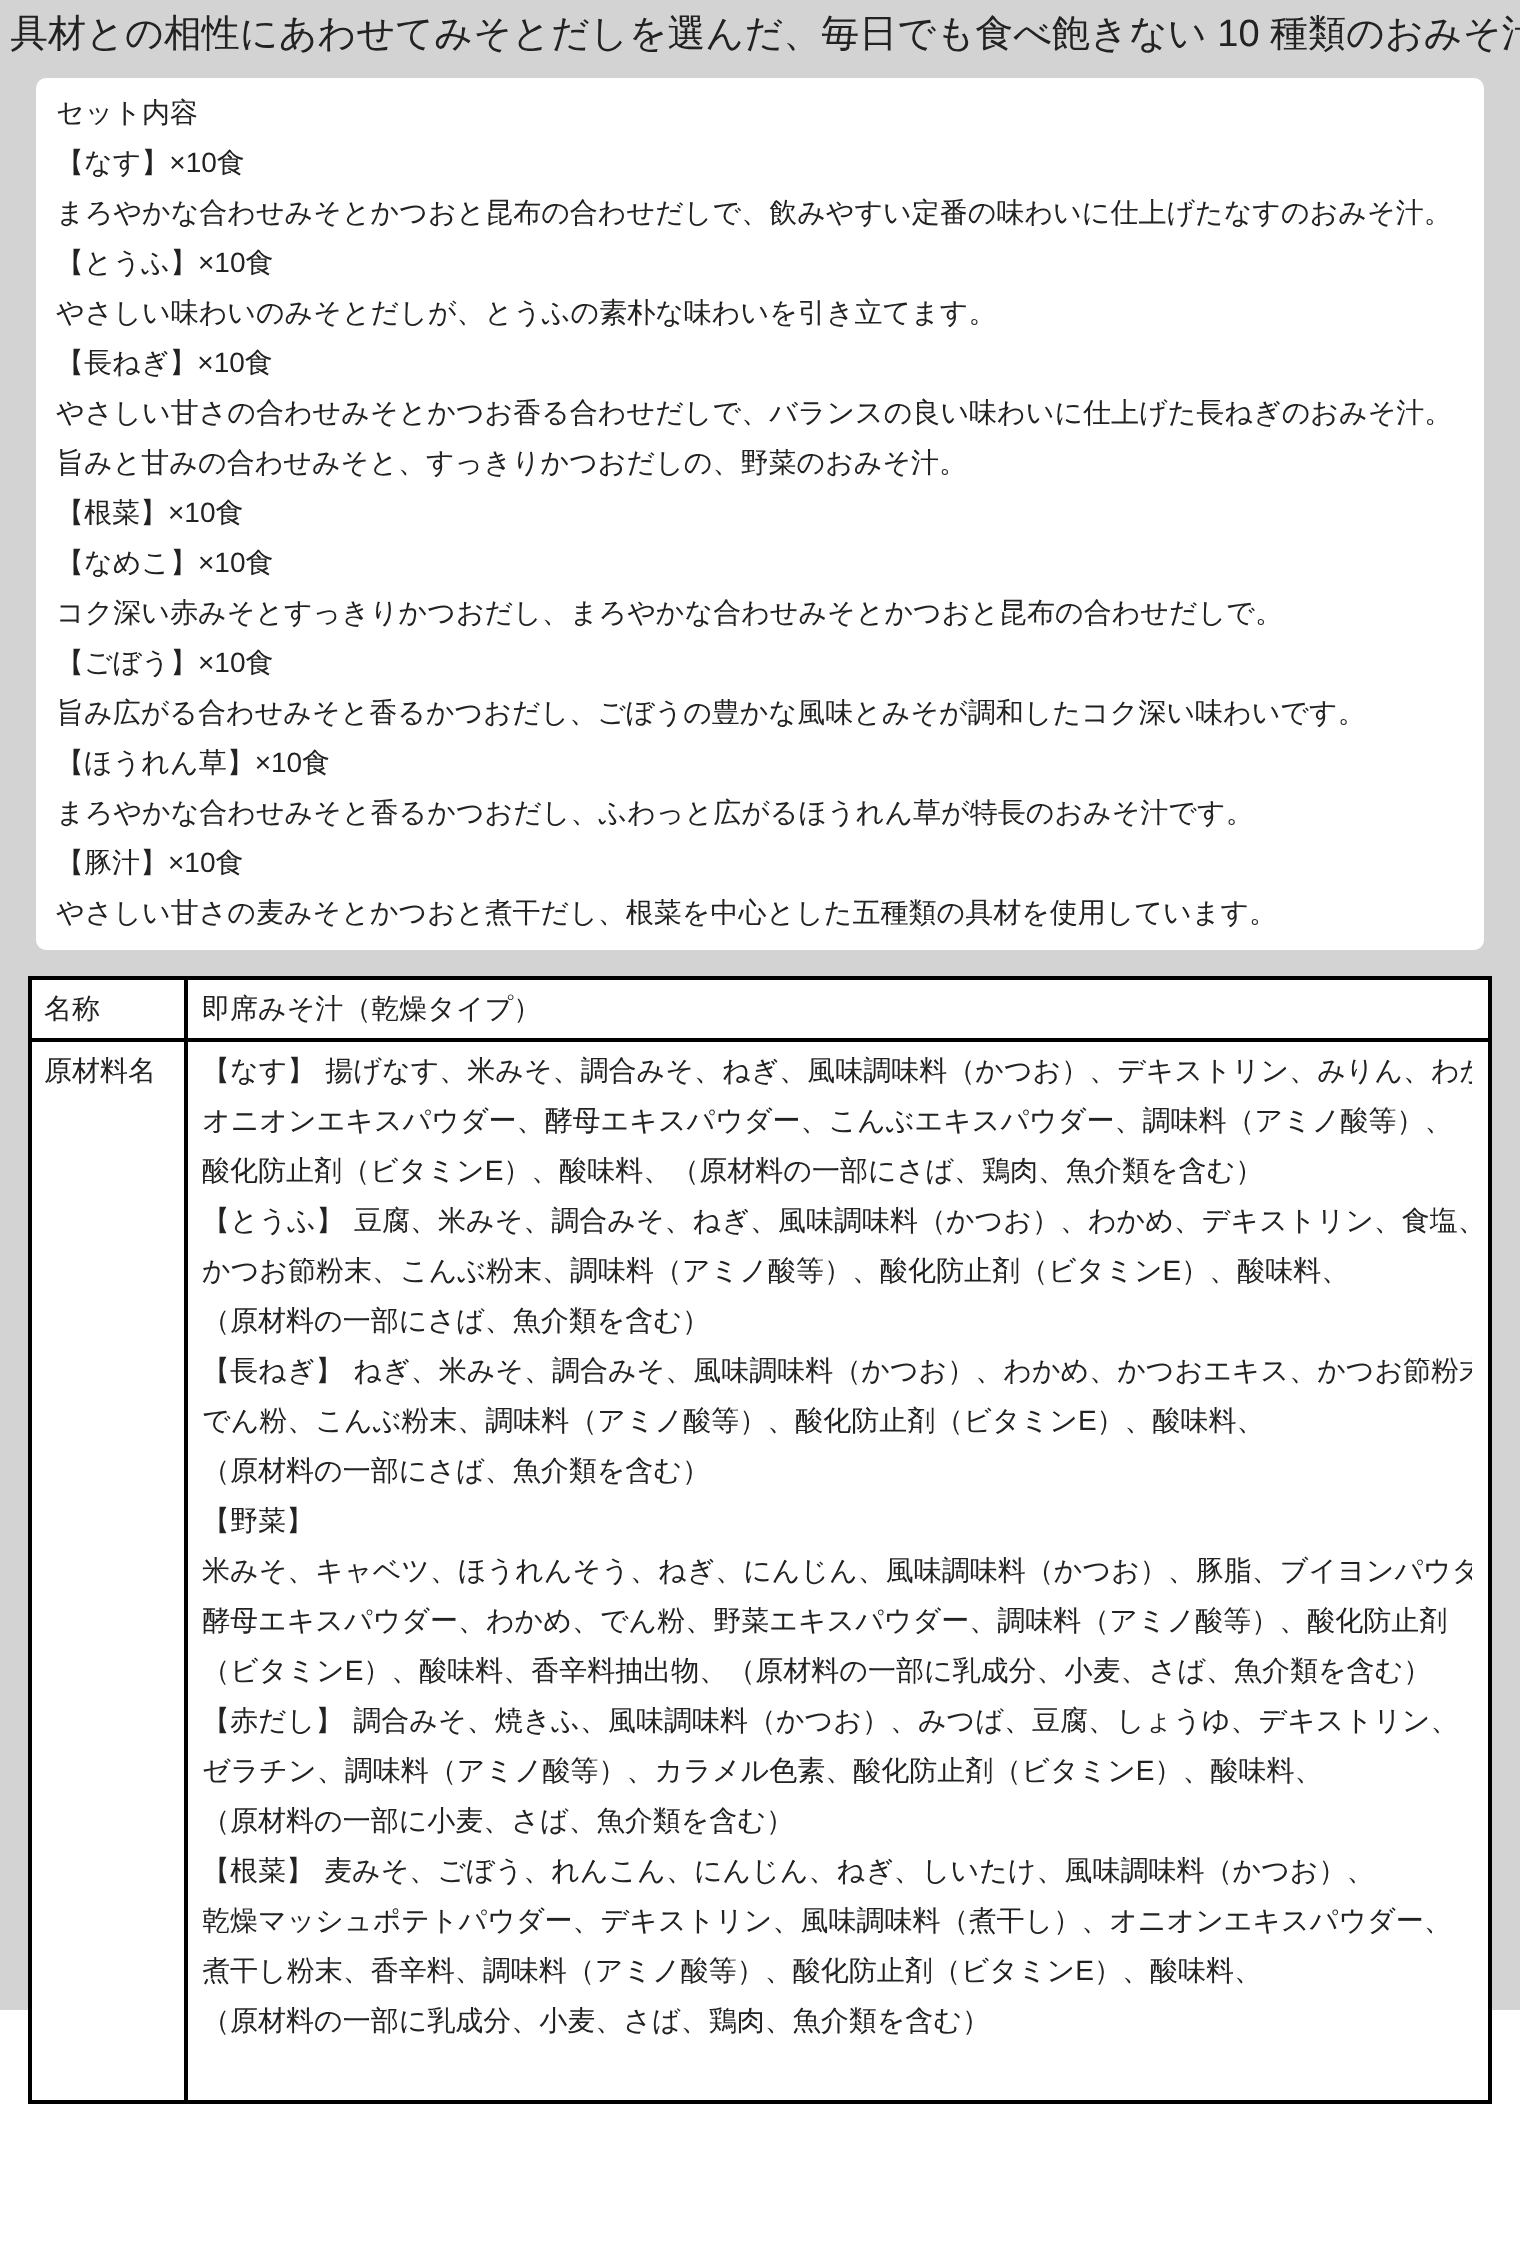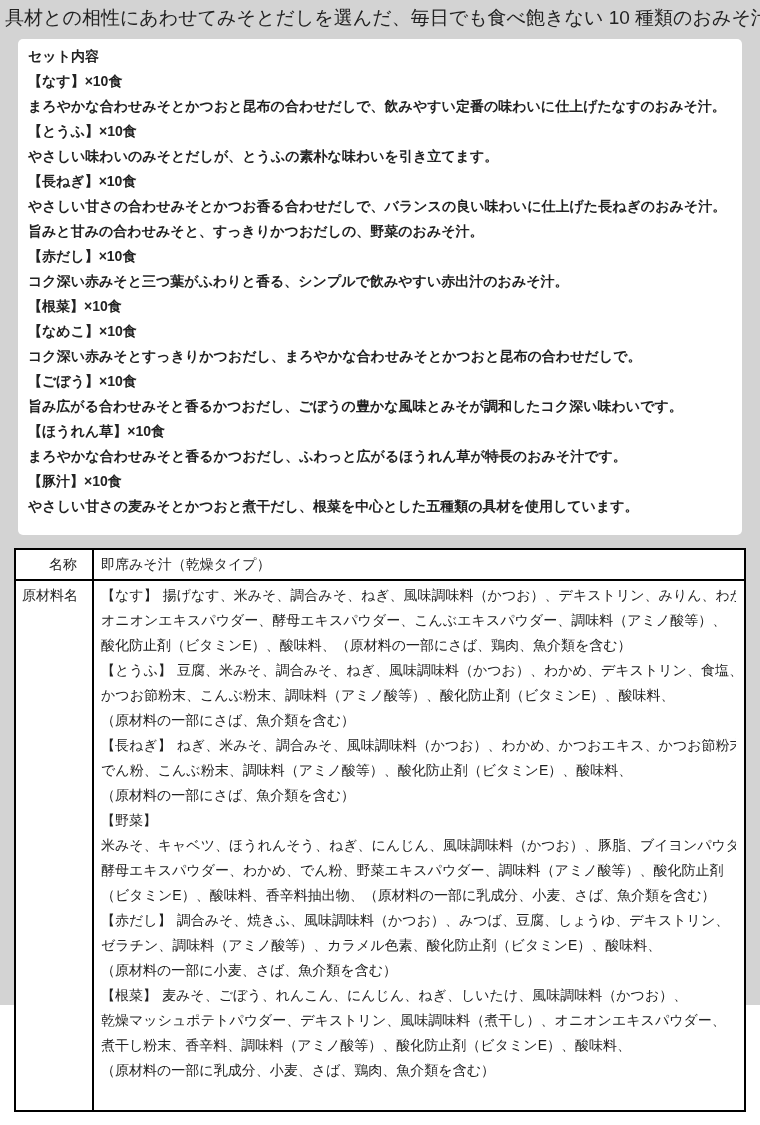--- a/index.html
+++ b/index.html
@@ -18,39 +18,39 @@
 
   .page-title {
     padding: 7px 0 0 5px;
     font-size: 19px; line-height: 1.2; color: #222;
     white-space: pre; overflow: hidden;
   }
 
   .set-box {
     margin: 9px 0 0 18px; width: 704px;
     background: #ffffff; border-radius: 5px;
-    padding: 5px 10px 16px 10px;
-    font-size: 14px; line-height: 25px; color: #222; font-weight: bold;
+    padding: 5px 10px 6px 10px;
+    font-size: 14px; line-height: 25px; color: #222;
   }
   .set-box .line { white-space: pre; overflow: hidden; }
 
   .spec-table {
     margin: 13px 0 0 14px; width: 732px;
     border-collapse: collapse; table-layout: fixed;
     font-size: 14px; line-height: 25px; color: #222;
     background: #ffffff;
   }
   .spec-table td {
     border: 2px solid #000000;
     vertical-align: top;
     padding: 2px 8px 2px 7px;
     background: #ffffff;
     overflow: hidden;
   }
-  .spec-table td.hdr { padding-left: 6px; padding-right: 15px; white-space: pre; text-align: right; }
+  .spec-table td.hdr { padding-left: 6px; padding-right: 3px; white-space: pre; }
   .ing-wrap { min-height: 525px; }
   .ing { white-space: pre; overflow: hidden; }
   .ing b { font-weight: normal; margin-right: 5px; }
 </style>
 </head>
 <body>
 
 <div class="gray-band"></div>
 
 <div class="content">
@@ -67,24 +67,20 @@
     <div>
       <div class="line">【とうふ】×10食</div>
       <div class="line">やさしい味わいのみそとだしが、とうふの素朴な味わいを引き立てます。</div>
     </div>
     <div>
       <div class="line">【長ねぎ】×10食</div>
       <div class="line">やさしい甘さの合わせみそとかつお香る合わせだしで、バランスの良い味わいに仕上げた長ねぎのおみそ汁。</div>
     </div>
     <div>
       <div class="line">旨みと甘みの合わせみそと、すっきりかつおだしの、野菜のおみそ汁。</div>
-    </div>
-    <div>
-      <div class="line">【赤だし】×10食</div>
-      <div class="line">コク深い赤みそと三つ葉がふわりと香る、シンプルで飲みやすい赤出汁のおみそ汁。</div>
     </div>
     <div>
       <div class="line">【根菜】×10食</div>
     </div>
     <div>
       <div class="line">【なめこ】×10食</div>
       <div class="line">コク深い赤みそとすっきりかつおだし、まろやかな合わせみそとかつおと昆布の合わせだしで。</div>
     </div>
     <div>
       <div class="line">【ごぼう】×10食</div>

